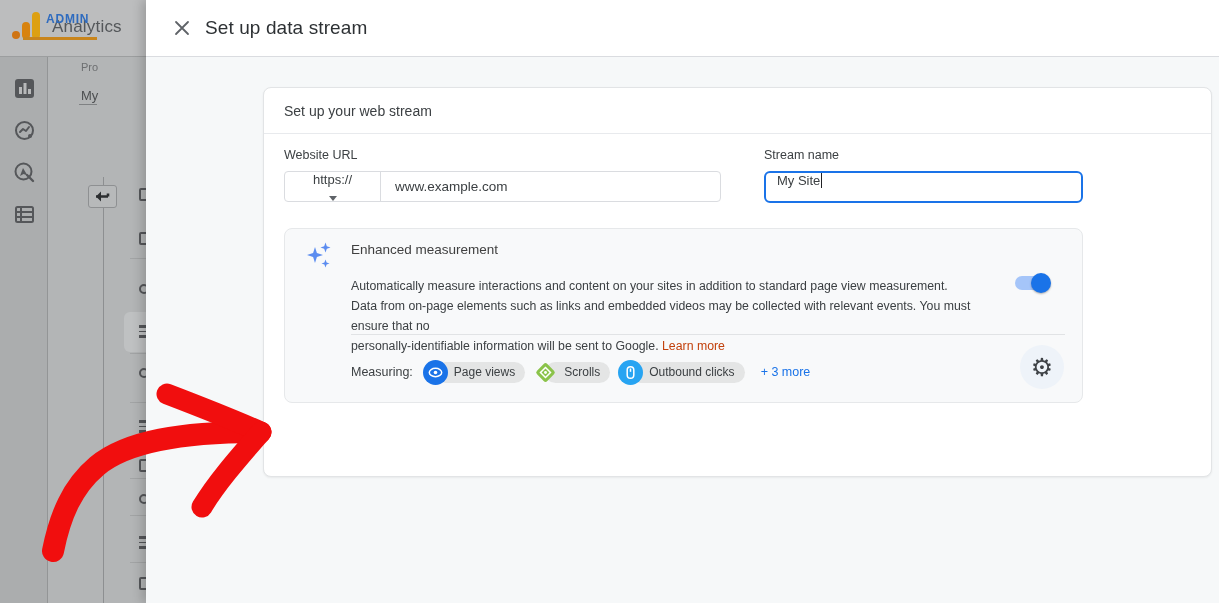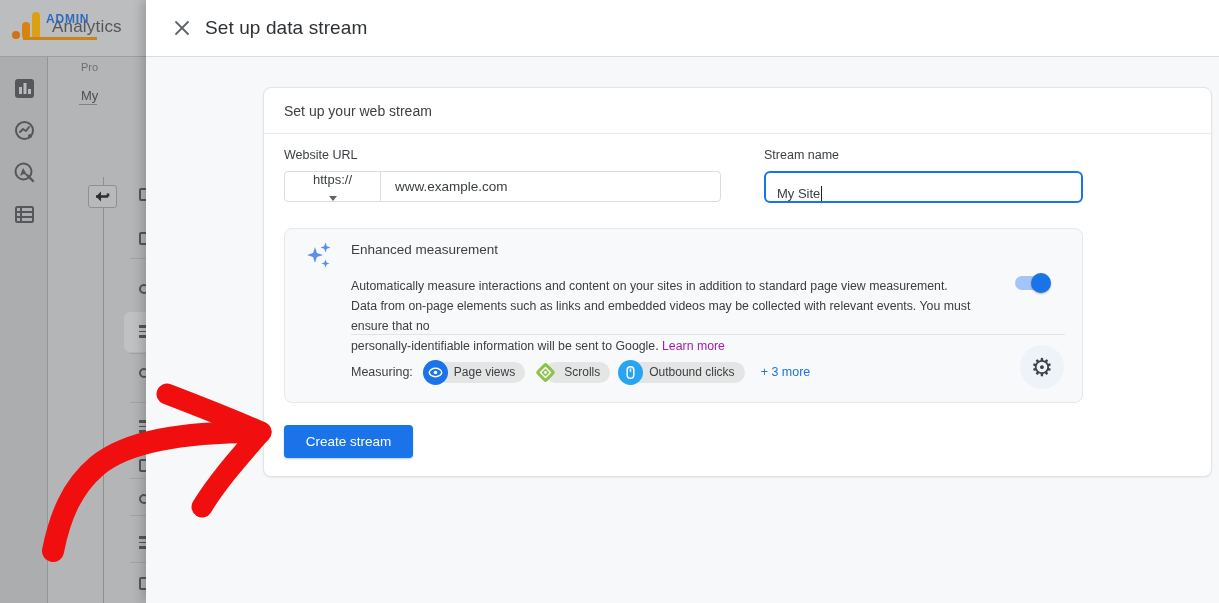--- a/index.html
+++ b/index.html
@@ -73,33 +73,33 @@
     border:1px solid #dadce0; border-radius:4px; background:#fff; display:flex; align-items:center;
   }
   .scheme-seg { width:96px; height:100%; display:flex; align-items:center; justify-content:space-between; padding:0 10px; border-right:1px solid #dadce0; cursor:pointer;flex-direction:column; }
   .scheme-text { font-size:13px; color:#3c4043; }
   .caret-down { width:0; height:0; border-left:4.5px solid transparent; border-right:4.5px solid transparent; border-top:5px solid #5f6368; }
   .url-text { font-size:13.5px; color:#3c4043; padding-left:14px; }
 
   .name-input {
     position:absolute; left:500px; top:83px; width:319px; height:32px;
     border:2px solid #1a73e8; border-radius:6px; background:#fff;
-    display:flex; align-items:flex-end; padding-left:11px;
+    display:flex; align-items:flex-start; padding-left:11px;
   }
   .name-text { font-size:13px; color:#3c4043; }
   .text-caret { display:inline-block; width:1px; height:15px; background:#202124; margin-left:1px; }
 
   .enh-box {
     position:absolute; left:20px; top:140px; width:799px; height:175px;
     background:#f8f9fa; border:1px solid #e6e8ea; border-radius:8px;
   }
   .sparkle { position:absolute; left:20px; top:11px; }
   .enh-title { position:absolute; left:66px; top:13px; font-size:13.5px; font-weight:500; color:#404040; }
   .enh-desc { position:absolute; left:66px; top:47px; width:660px; font-size:12.3px; line-height:20px; color:#3c4043; }
-  .learn-more { color:#a21caf; cursor:pointer; }
+  .learn-more { color:#c2410c; cursor:pointer; }
   .toggle { position:absolute; left:730px; top:47px; width:34px; height:14px; background:#a5c5f9; border-radius:7px; cursor:pointer; }
   .toggle-knob { position:absolute; right:-2px; top:-3px; width:20px; height:20px; border-radius:50%; background:#1a73e8; box-shadow:0 1px 2px rgba(0,0,0,0.3); }
   .enh-divider { position:absolute; left:66px; top:105px; width:714px; height:1px; background:#e1e3e5; }
   .measure-row { position:absolute; left:66px; top:118px; width:714px; height:50px; display:flex; align-items:center; }
   .measure-label { font-size:12.5px; color:#3c4043; margin-right:10px; }
   .chip { display:flex; align-items:center; margin-right:8px; cursor:default; }
   .chip-icon { width:25px; height:25px; border-radius:50%; display:flex; align-items:center; justify-content:center; position:relative; z-index:1; }
   .chip-icon.diamond { border-radius:0; background:none; }
   .chip-pill { height:21px; background:#e4e5e5; border-radius:11px; margin-left:-13px; padding:0 10px 0 19px; display:flex; align-items:center; }
   .chip-label { font-size:12px; color:#3c4043; white-space:nowrap; }
@@ -314,21 +314,20 @@
           </div>
 
           <span class="more-link">+ 3 more</span>
         </div>
 
         <div class="gear-btn">
           <span class="gear-glyph">⚙</span>
         </div>
       </div>
 
-      <button class="create-btn">Create stream</button>
     </div>
   </div>
 
   <svg class="arrow-overlay" viewBox="0 0 1219 603">
     <g fill="none" stroke="#f10e0e" stroke-linecap="round" stroke-linejoin="round">
       <path d="M53 551 C60 516 72 487 97 466 C127 441 182 432 258 432" stroke-width="22"></path>
       <path d="M167 394 C201 407 236 421 261 432" stroke-width="21"></path>
       <path d="M261 432 C241 455 217 482 202 507" stroke-width="21"></path>
     </g>
   </svg>

